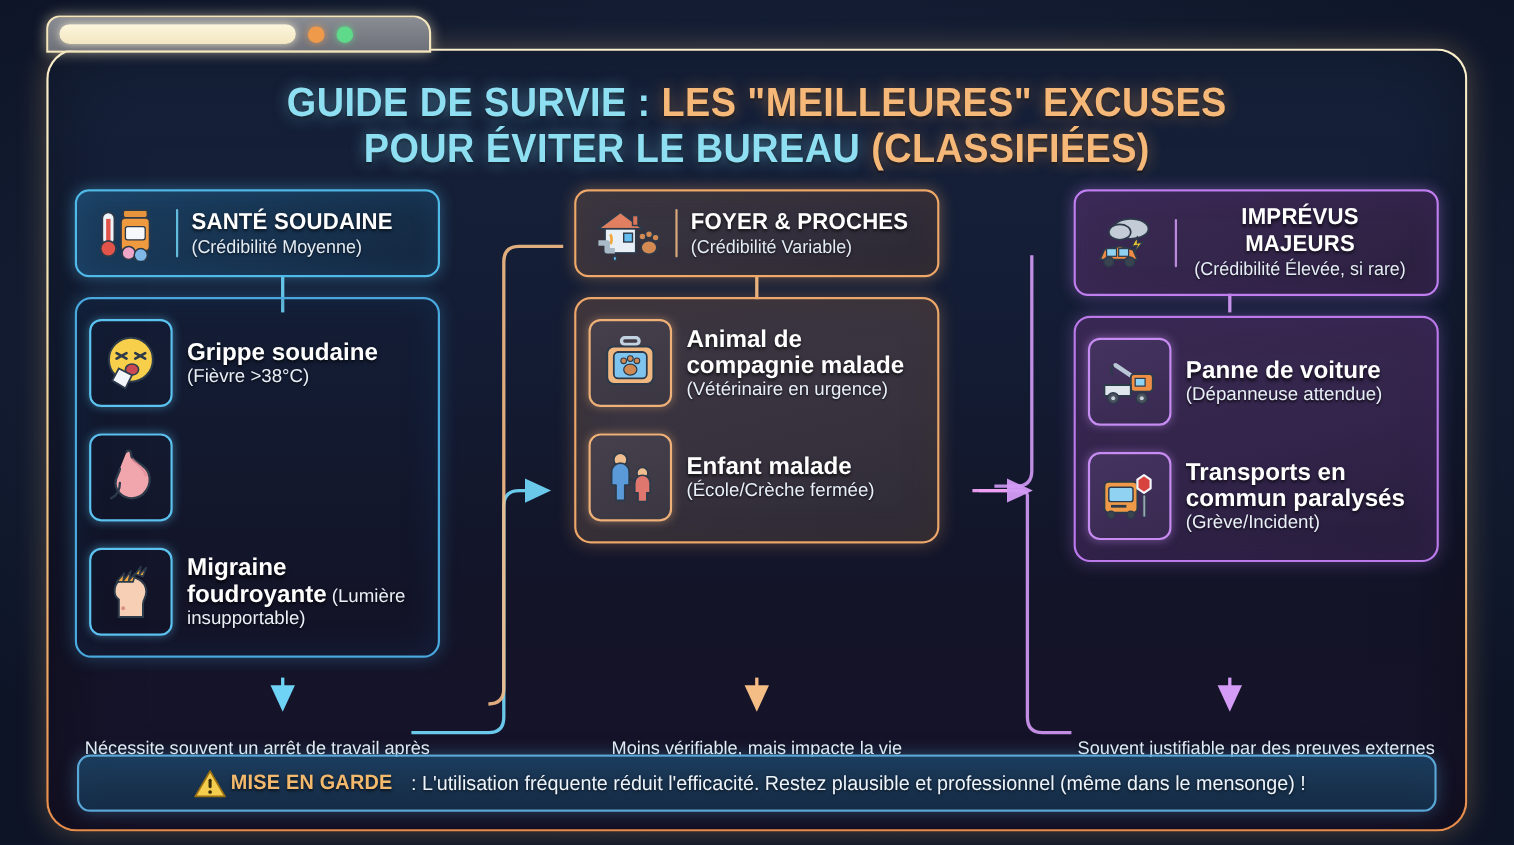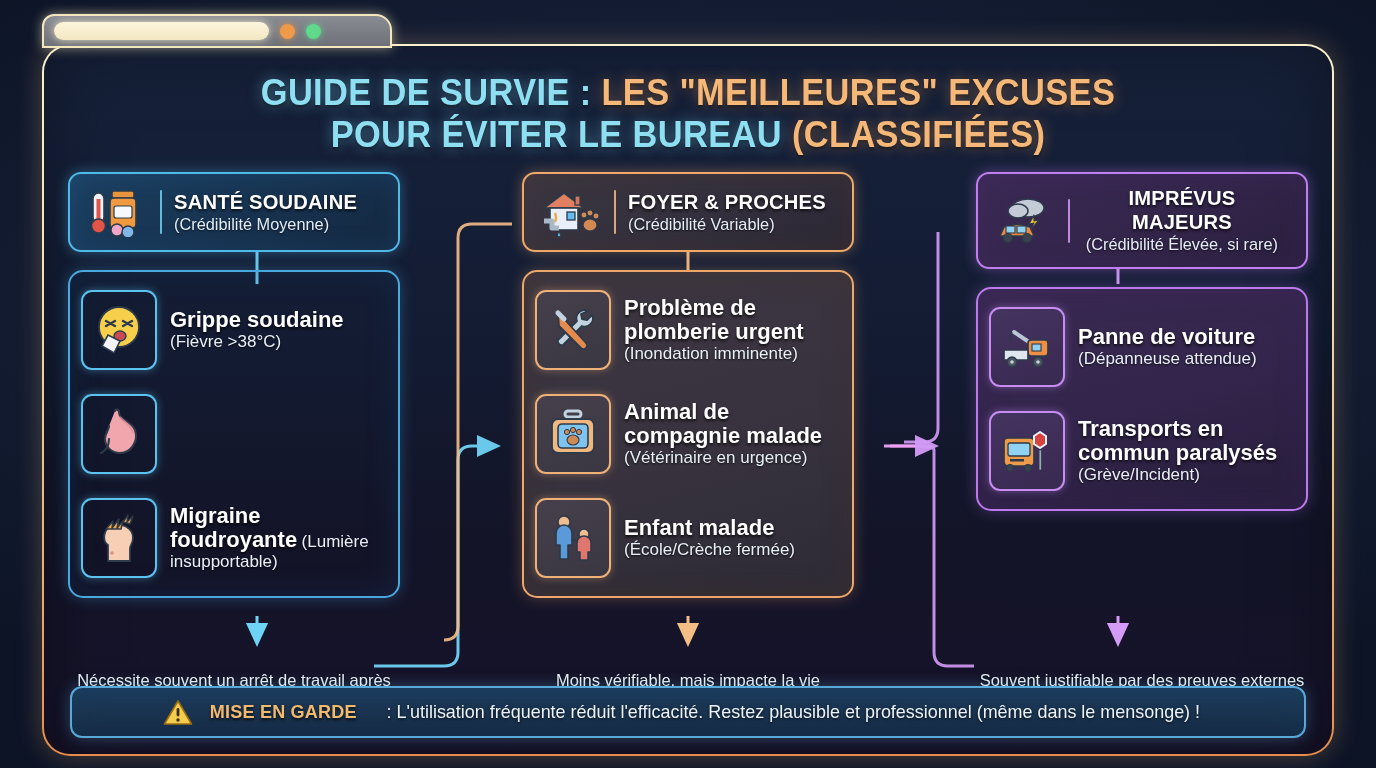--- a/index.html
+++ b/index.html
@@ -166,21 +166,21 @@
   .col.purple .item-icon { border-color:#c68cf2; background:linear-gradient(160deg,#453360,#392a51);
                            box-shadow:0 0 9px rgba(198,140,242,.42); }
 
   
   #connectors { position:absolute; inset:0; width:100%; height:100%; z-index:1; pointer-events:none; }
 
   
   #warning {
     position:absolute; left:26px; right:26px; bottom:16px;
     height:52px;
-    display:flex; align-items:center; justify-content:center; gap:13px;
+    display:flex; align-items:center; justify-content:center; gap:0;
     border-radius:12px;
     border:2px solid #5aa8d8;
     background:linear-gradient(180deg,#1d3d5e,#19324d 60%,#152a43);
     box-shadow:0 0 15px rgba(90,168,216,.35), inset 0 0 26px rgba(20,60,100,.3);
     padding:0 18px;
     z-index:4;
   }
   #warning .warn-icon { width:30px; height:27px; flex:none; }
   #warning .warn-label {
     font-size:19px; font-weight:bold; color:#f3b96d;
@@ -335,33 +335,20 @@
             </svg>
           </span>
           <span class="divider"></span>
           <span class="head-text">
             <span class="h-title">FOYER &amp; PROCHES</span>
             <span class="h-sub">(Crédibilité Variable)</span>
           </span>
         </div>
 
         <div class="col-body">
-          <div class="item">
-            <span class="item-icon">
-              <svg width="58" height="58" viewBox="0 0 58 58">
-                <path d="M44 10 a8 8 0 0 0 -11 10 L14 39 a4 4 0 0 0 5 5 L38 25 a8 8 0 0 0 10 -11 l-5 5 l-5 -1 l-1 -5 Z" fill="#c3d2e0" stroke="#2d3a4a" stroke-width="1.8" stroke-linejoin="round"></path>
-                <path d="M14 12 L22 20 L42 42 a3.5 3.5 0 0 1 -5 5 L15 25 Z" fill="#e68b4d" stroke="#2d3a4a" stroke-width="1.8" stroke-linejoin="round"></path>
-                <path d="M14 12 L20 18" stroke="#c3d2e0" stroke-width="5" stroke-linecap="round"></path>
-              </svg>
-            </span>
-            <span class="item-text">
-              <span class="i-title">Problème de plomberie urgent</span>
-              <span class="i-sub">(Inondation imminente)</span>
-            </span>
-          </div>
 
           <div class="item">
             <span class="item-icon">
               <svg width="58" height="58" viewBox="0 0 58 58">
                 <rect x="21" y="6" width="16" height="6" rx="3" fill="none" stroke="#c3d2e0" stroke-width="3"></rect>
                 <rect x="8" y="14" width="42" height="34" rx="6" fill="#f0b780" stroke="#2d3a4a" stroke-width="1.8"></rect>
                 <rect x="14" y="19" width="30" height="24" rx="4" fill="#7fc4ee" stroke="#2d3a4a" stroke-width="1.6"></rect>
                 <ellipse cx="29" cy="35" rx="6" ry="5" fill="#cf8a53" stroke="#2d3a4a" stroke-width="1.1"></ellipse>
                 <circle cx="23" cy="27" r="2.6" fill="#cf8a53" stroke="#2d3a4a" stroke-width="1"></circle>
                 <circle cx="29" cy="25" r="2.6" fill="#cf8a53" stroke="#2d3a4a" stroke-width="1"></circle>

